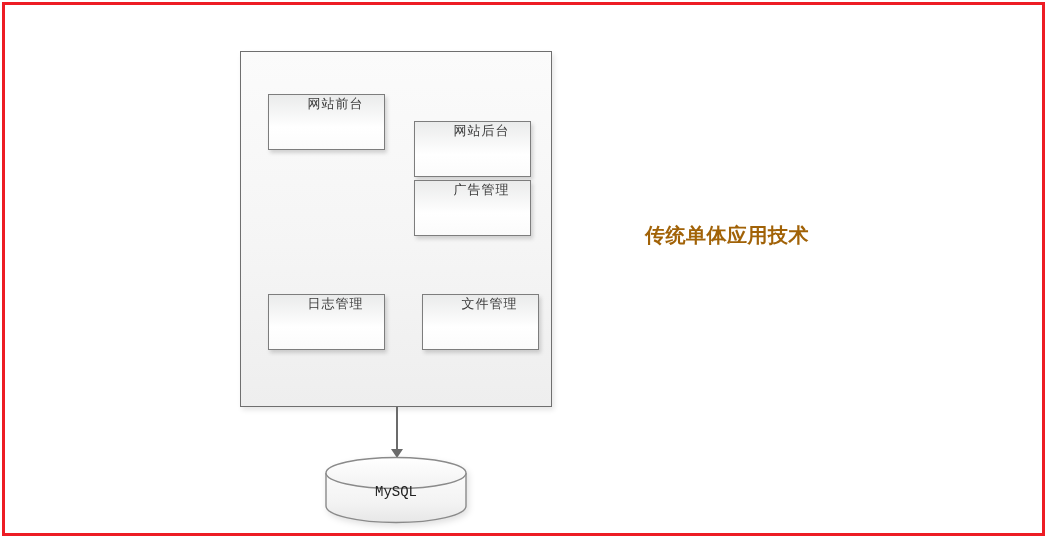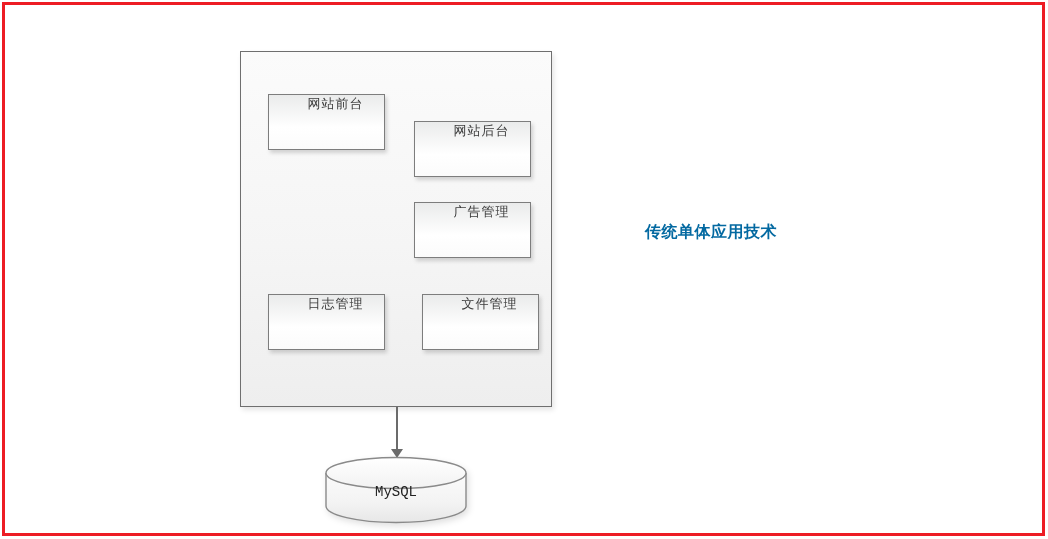--- a/index.html
+++ b/index.html
@@ -42,21 +42,21 @@
   }
   .module-label {
     font-size: 13px;
     color: #3b3b3b;
     letter-spacing: 1px;
     white-space: nowrap;
   }
   .pos-r1c1 { left: 268px; top:  94px; }
   .pos-r1c2 { left: 414px; top:  94px; margin-top: 27px; }
   .pos-r2c1 { left: 268px; top: 194px; }
-  .pos-r2c2 { left: 414px; top: 202px; }
+  .pos-r2c2 { left: 414px; top: 180px; }
   .pos-r3c1 { left: 268px; top: 294px; }
   .pos-r3c2 { left: 422px; top: 294px; }
   .arrow-line {
     position: absolute;
     left: 396px; top: 407px;
     width: 2px; height: 43px;
     background: #6b6b6b;
   }
   .arrow-head {
     position: absolute;
@@ -73,23 +73,23 @@
     filter: drop-shadow(2px 3px 3px rgba(0,0,0,0.12));
   }
   .db-label-svg {
     font-family: "Liberation Mono", "DejaVu Sans Mono", monospace;
     font-size: 14px;
     fill: #222222;
   }
   .annotation {
     position: absolute;
     left: 645px; top: 222px;
-    font-size: 16px;
+    font-size: 20px;
     font-weight: bold;
-    color: #0369a1;
+    color: #a16207;
     letter-spacing: 0.5px;
     white-space: nowrap;
   }
 </style>
 </head>
 <body>
 
 <div class="canvas">
 
   <div class="red-frame"></div>

